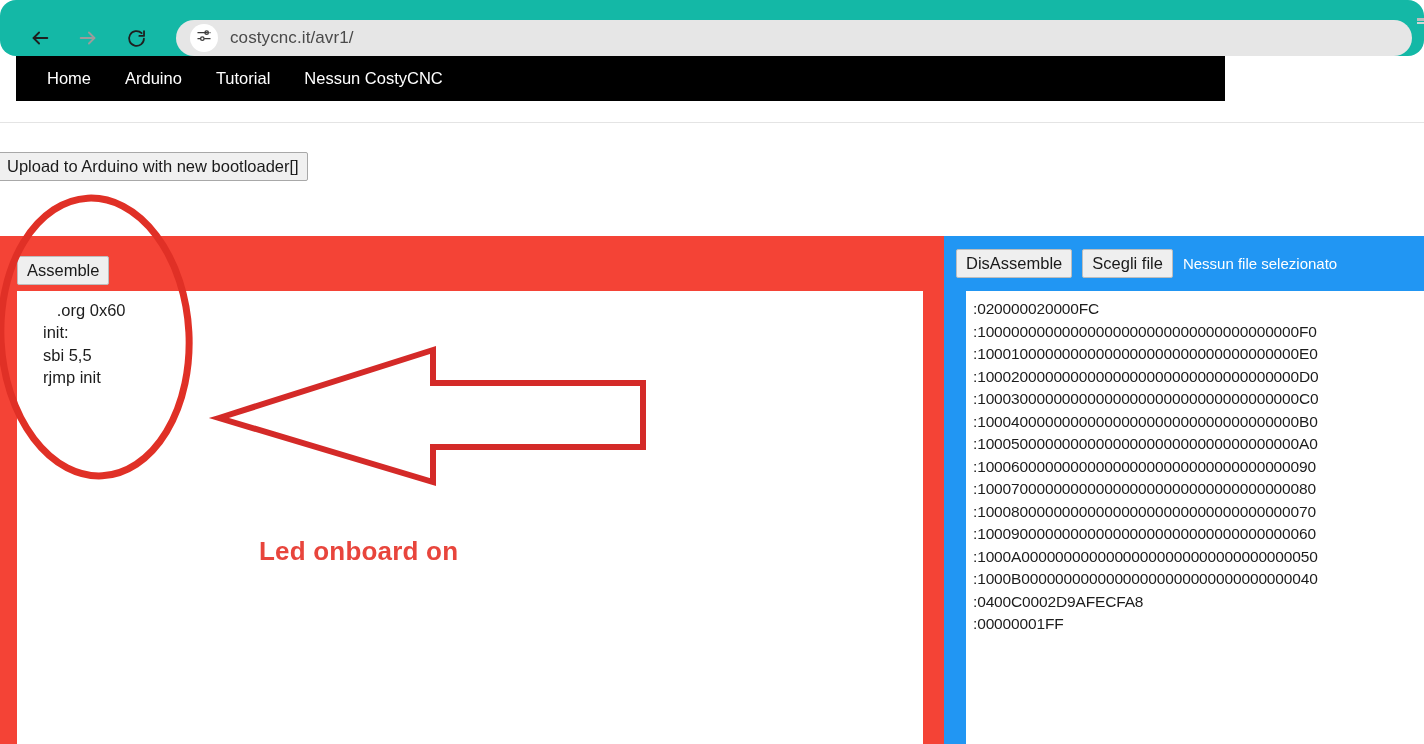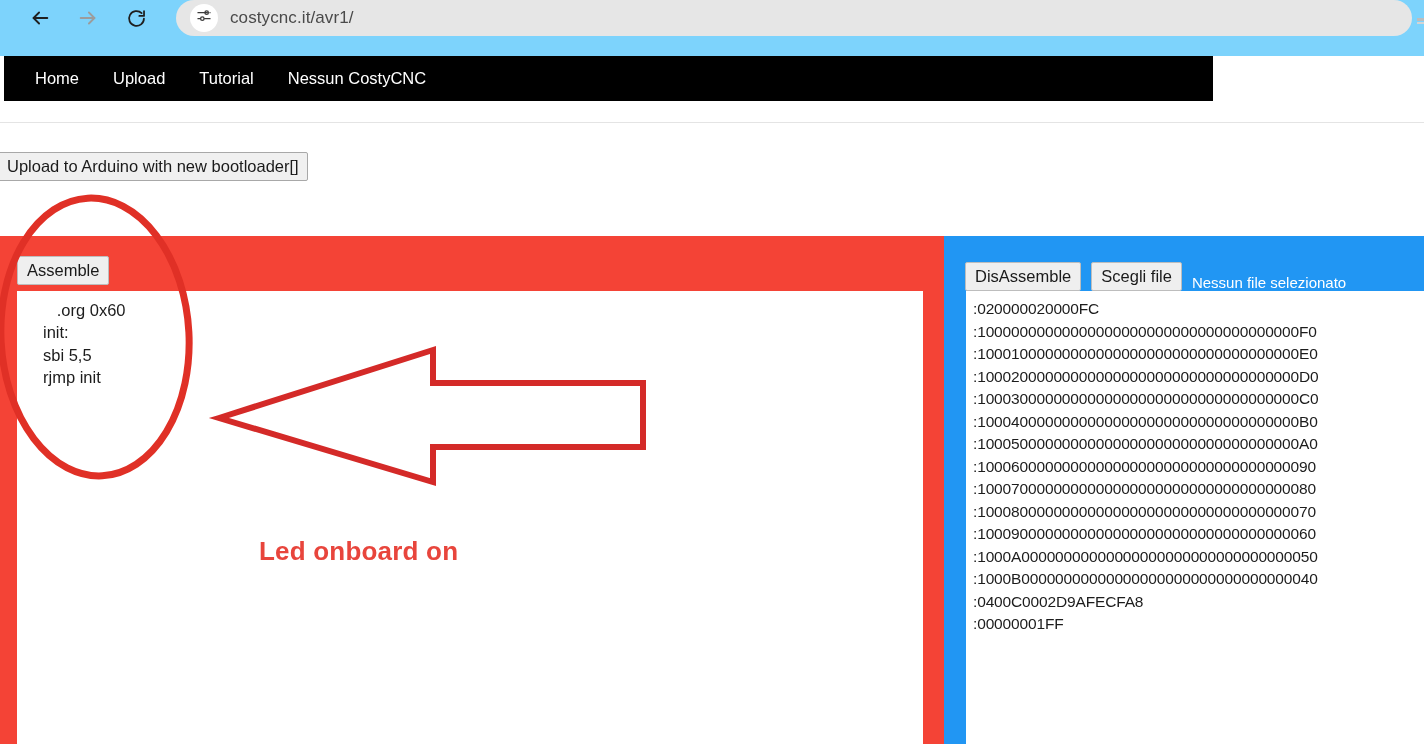--- a/index.html
+++ b/index.html
@@ -17,24 +17,25 @@
     width: 1424px;
     height: 744px;
     overflow: hidden;
   }
 
   
   .browser-toolbar {
     position: absolute;
     left: 0; top: 0;
     width: 1424px; height: 56px;
-    background: #7dd3fc;
-    display: flex;
-    align-items: flex-start;
+    background: #14b8a6;
+    display: flex;
+    align-items: flex-end;
     padding: 0 12px;
+    border-radius: 16px;
   }
 
   .nav-btn {
     width: 36px; height: 36px;
     display: flex;
     align-items: center;
     justify-content: center;
     border-radius: 50%;
     flex: 0 0 auto;
   }
@@ -78,21 +79,21 @@
   .toolbar-edge {
     position: absolute;
     right: 0; top: 14px;
     width: 10px; height: 16px;
     overflow: hidden;
   }
 
   
   .site-navbar {
     position: absolute;
-    left: 4px; top: 56px;
+    left: 16px; top: 56px;
     width: 1209px; height: 45px;
     background: #000000;
     display: flex;
     align-items: center;
     padding-left: 14px;
   }
   .nav-link {
     color: #ffffff;
     font-size: 16.5px;
     padding: 0 17px;
@@ -181,22 +182,22 @@
     left: 944px; top: 236px;
     width: 480px;
     height: 508px;
     background: #2196f3;
   }
   .blue-panel-header {
     position: absolute;
     left: 0; top: 0;
     width: 480px; height: 55px;
     display: flex;
-    align-items: flex-end;
-    padding-left: 21px;
+    align-items: center;
+    padding-left: 12px;
   }
   .disassemble-btn,
   .choose-file-btn {
     font-family: "Liberation Sans", sans-serif;
     font-size: 16.5px;
     color: #1a1a1a;
     background: #efefef;
     border: 1px solid #bdbdbd;
     border-radius: 2px;
     padding: 4px 9px 5px 9px;
@@ -300,21 +301,21 @@
     <div class="toolbar-edge">
       <svg width="10" height="16" viewBox="0 0 10 16">
         <rect x="3" y="4" width="7" height="3" fill="#bdbdbd"></rect>
         <rect x="3" y="8" width="7" height="2" fill="#d4d4d4"></rect>
       </svg>
     </div>
   </div>
 
   <div class="site-navbar">
     <a class="nav-link">Home</a>
-    <a class="nav-link">Upload</a>
+    <a class="nav-link">Arduino</a>
     <a class="nav-link">Tutorial</a>
     <a class="nav-link">Nessun CostyCNC</a>
   </div>
 
   <div class="nav-divider"></div>
 
   <div class="upload-row">
     <button class="btn-classic">Upload to Arduino with new bootloader[]</button>
   </div>
 

